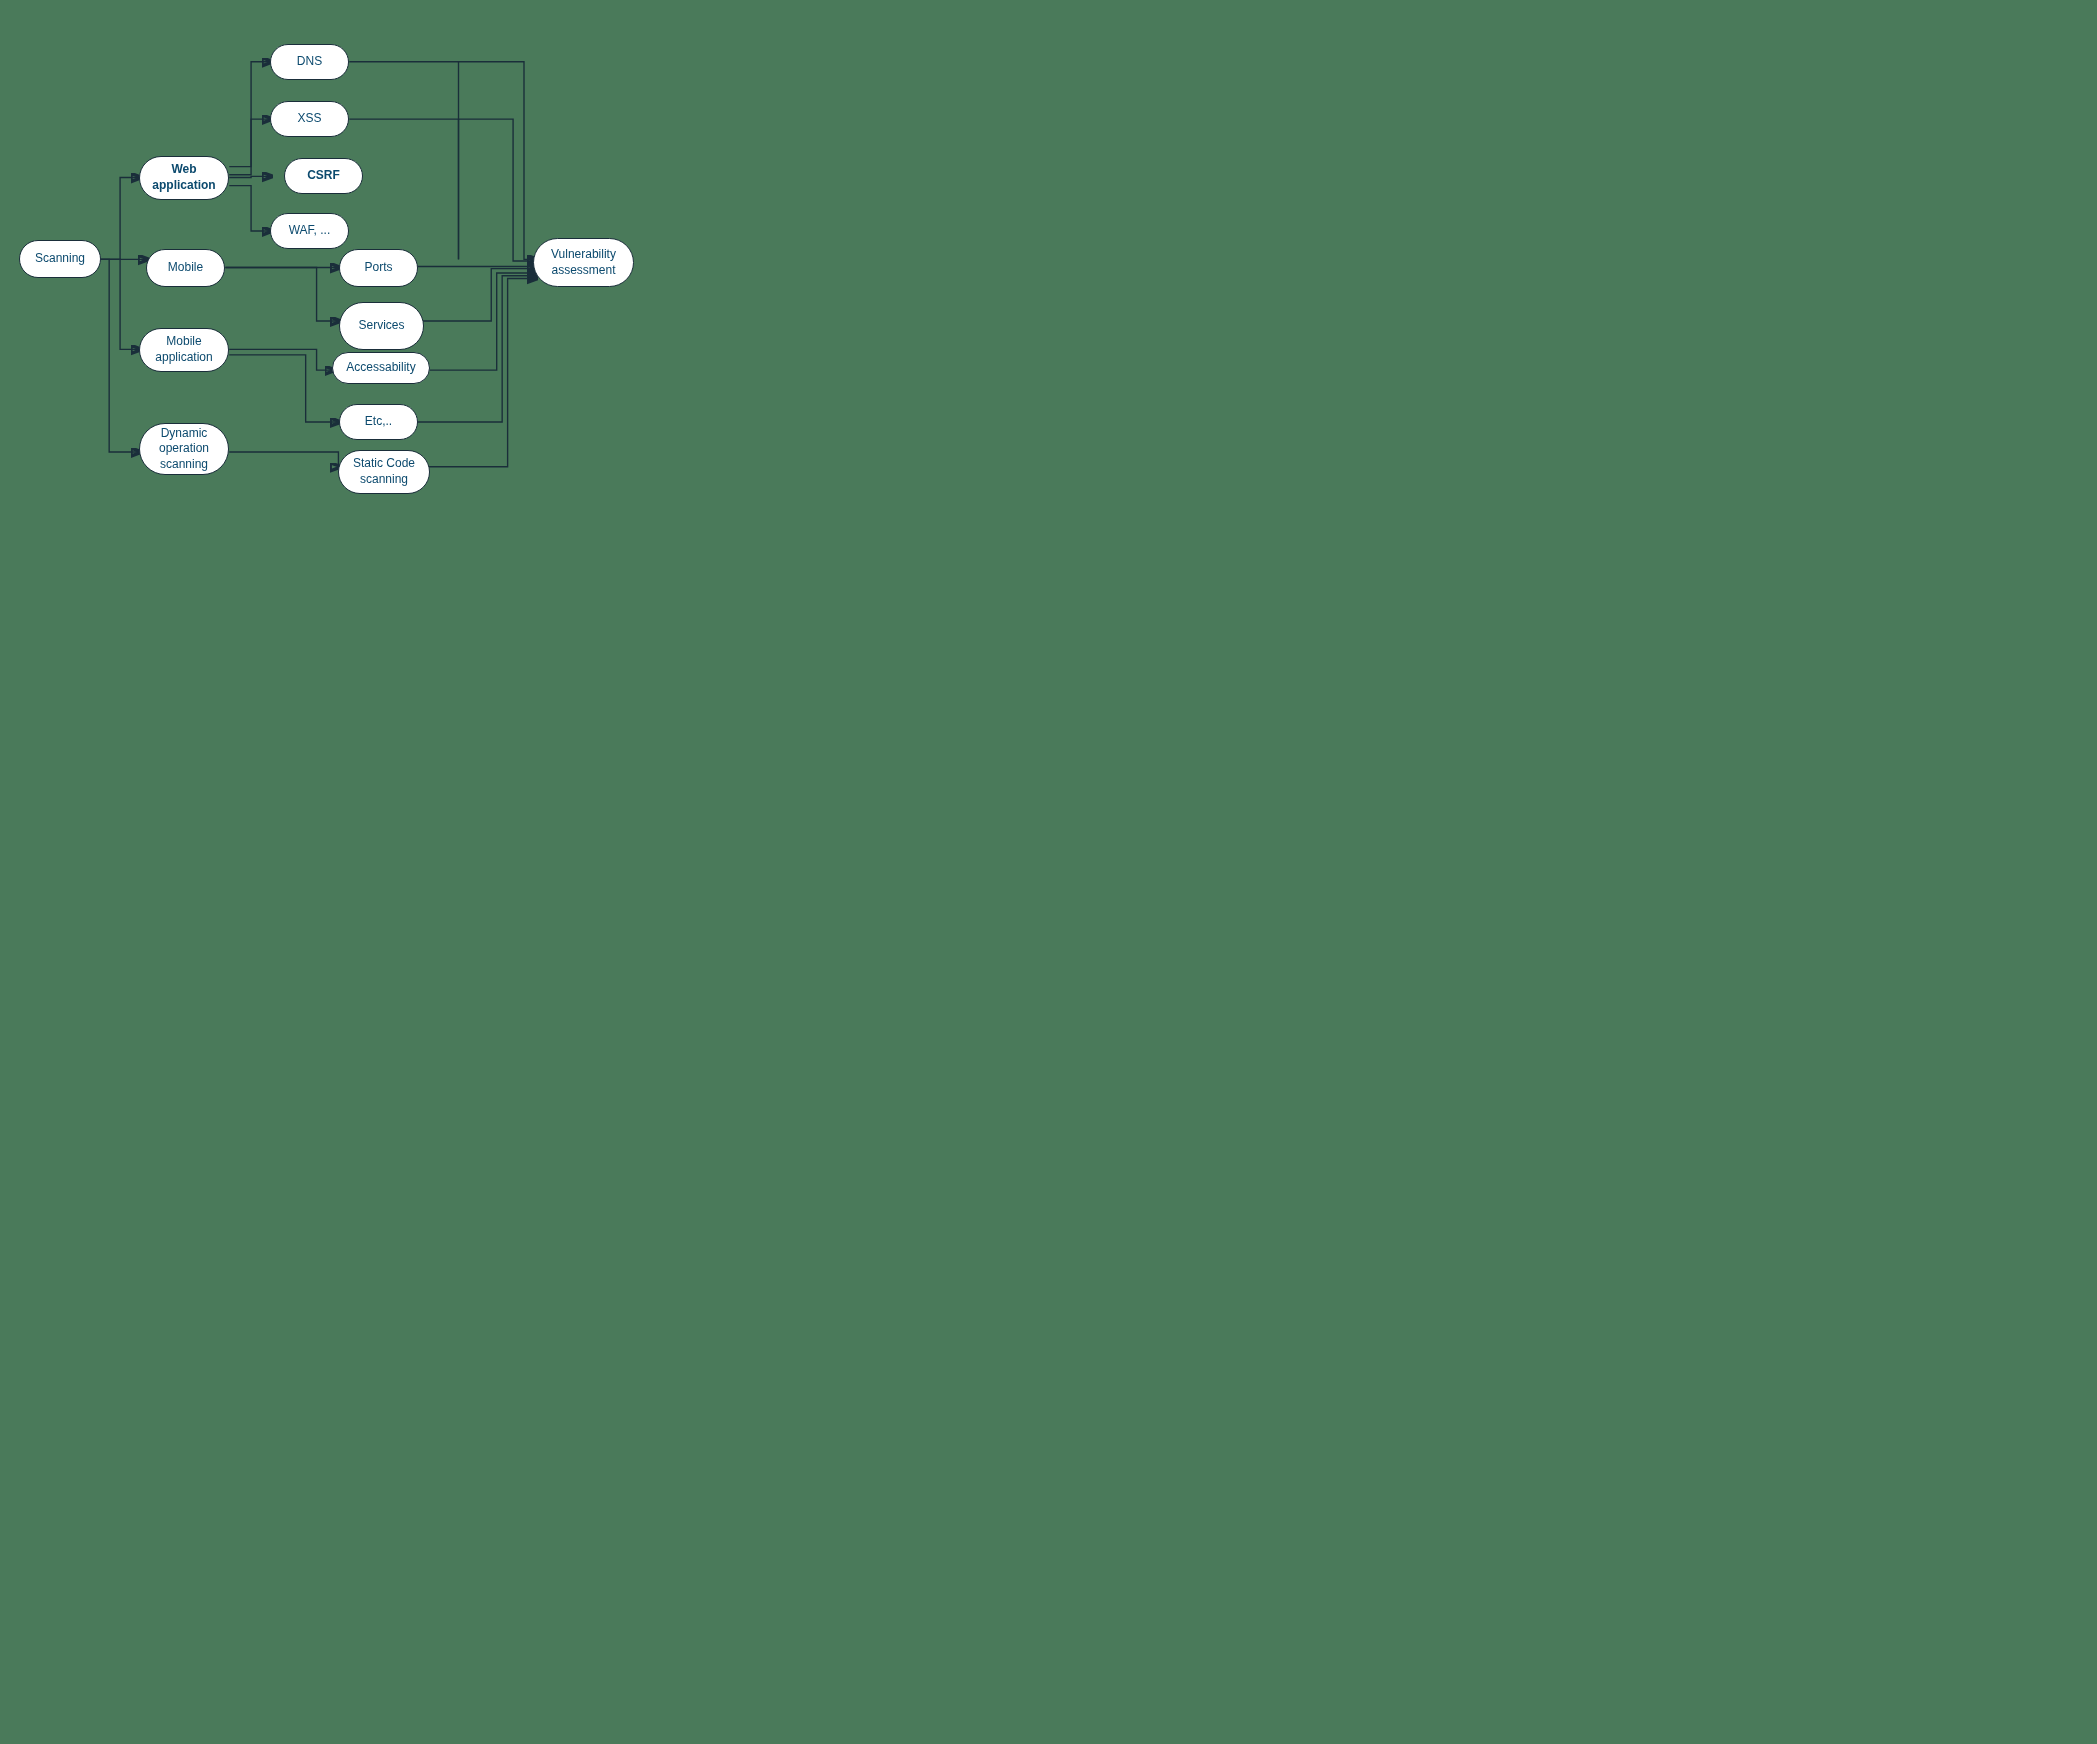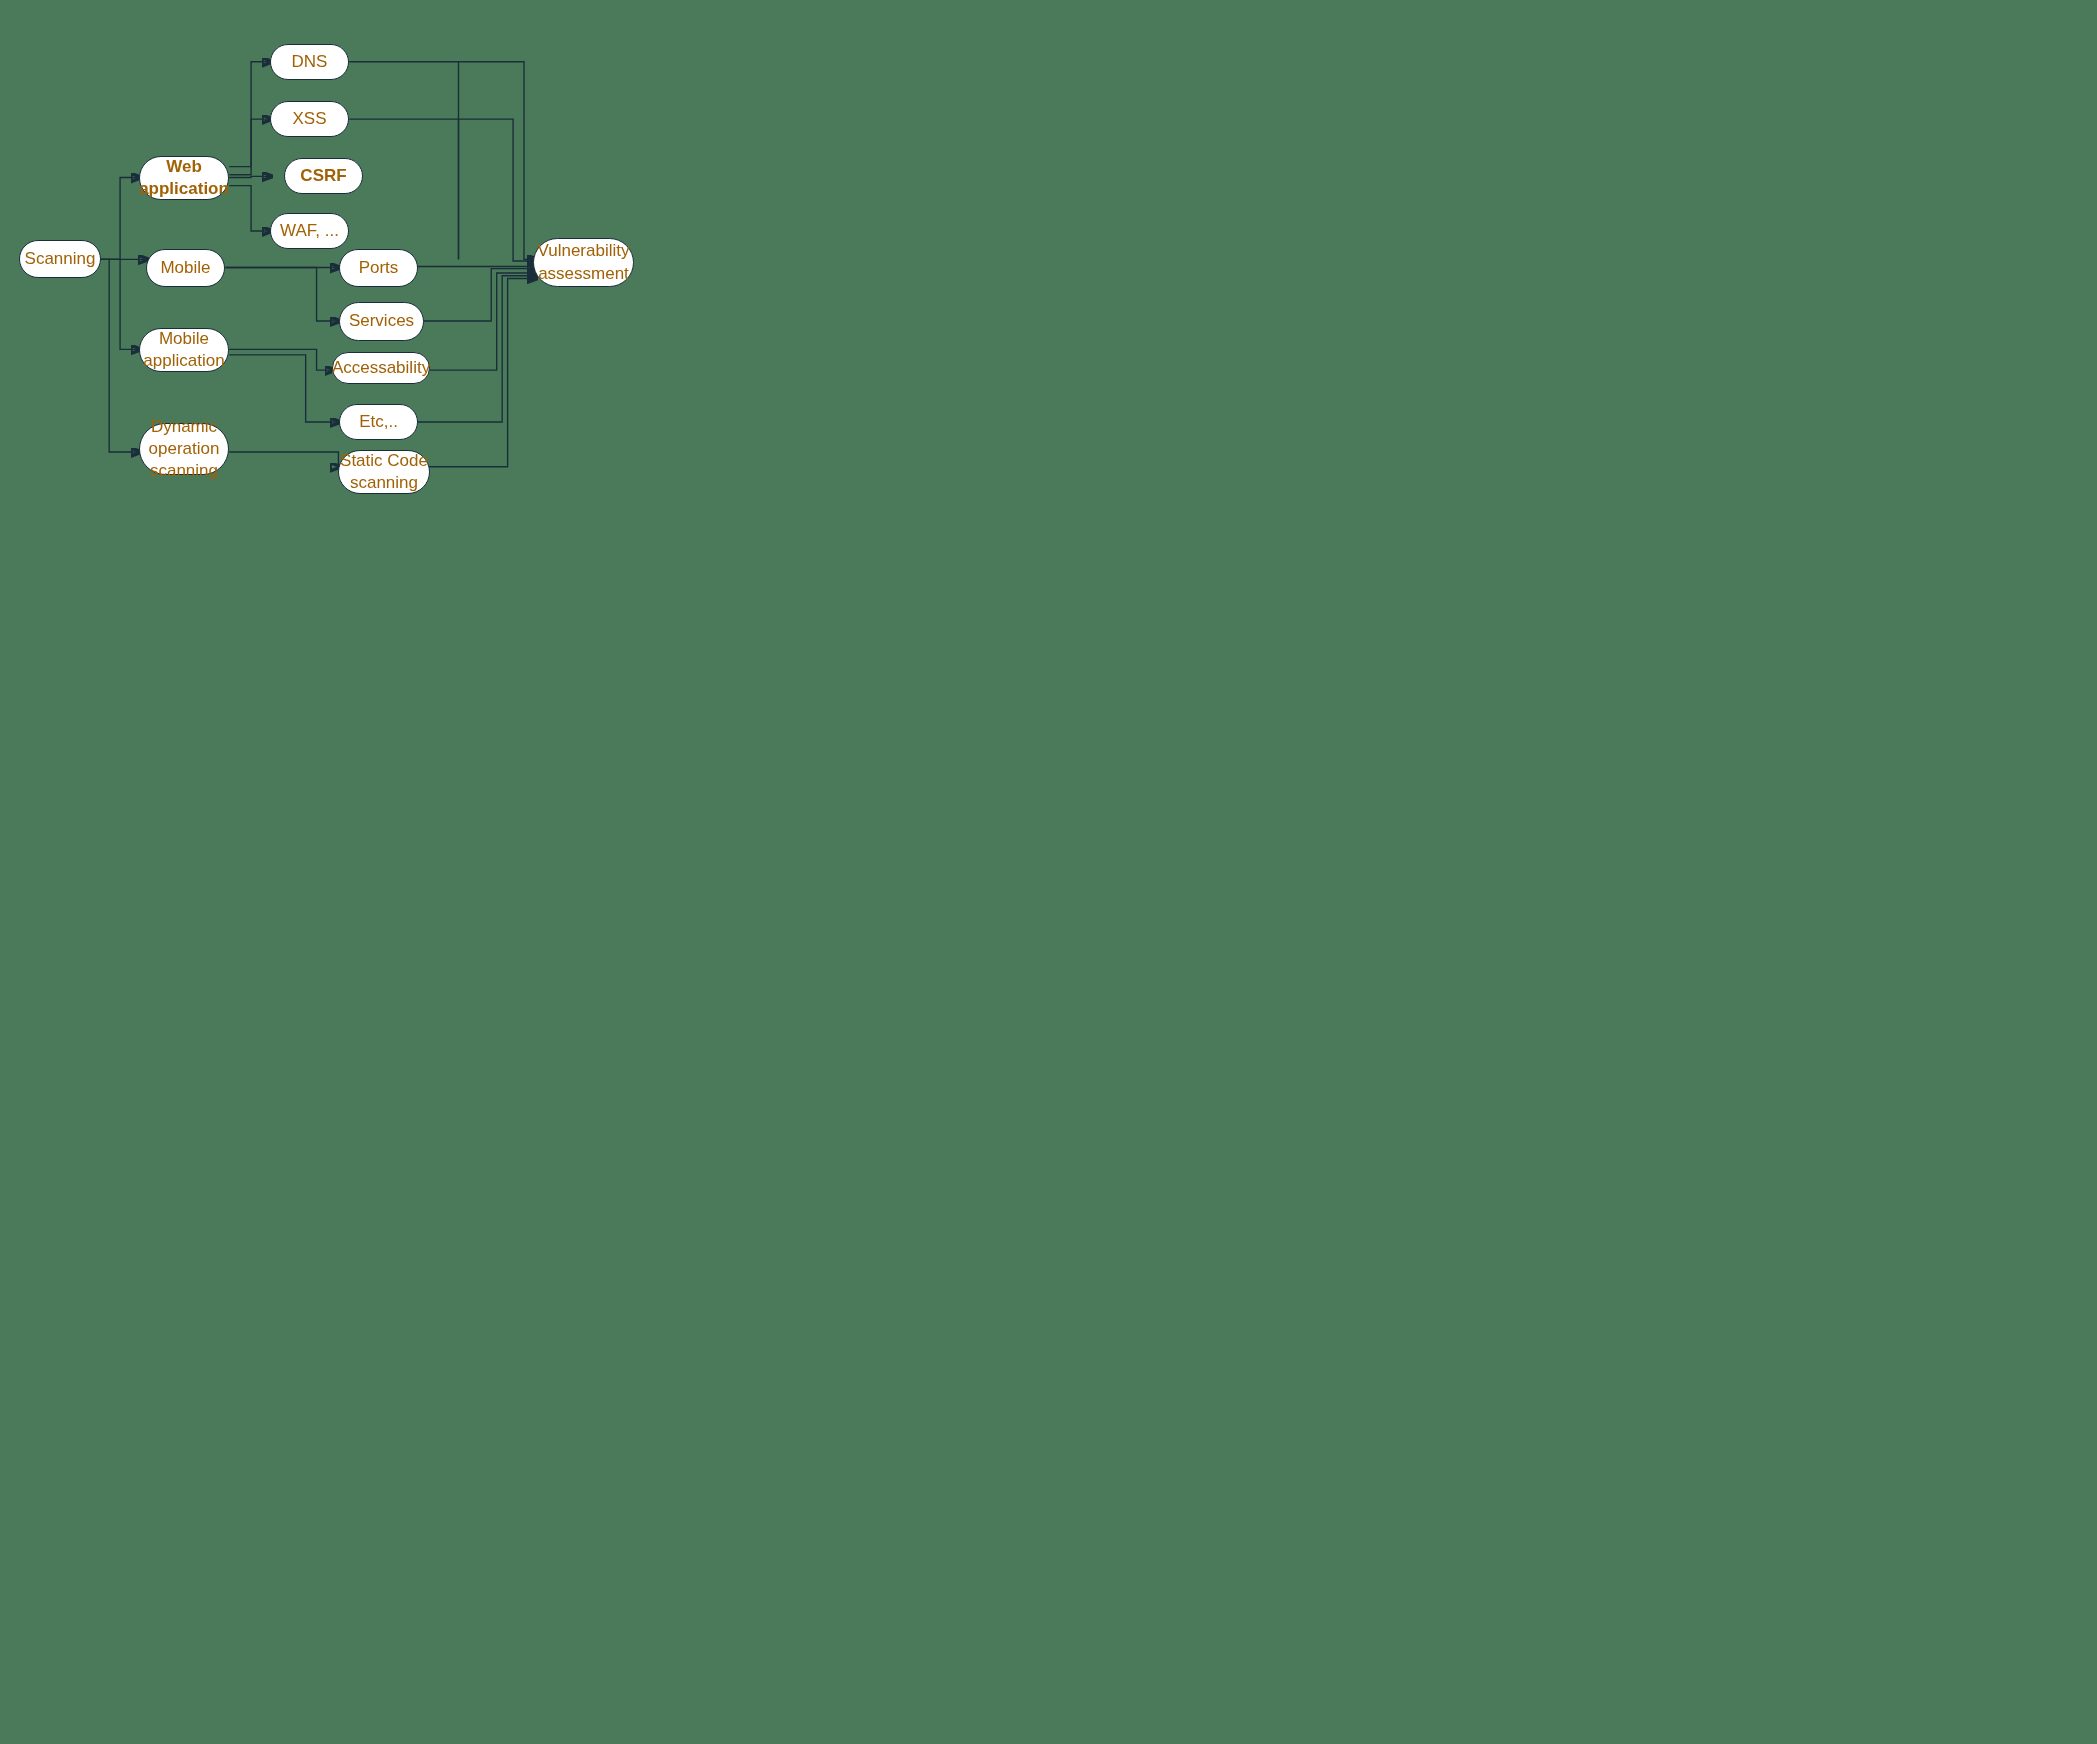--- a/index.html
+++ b/index.html
@@ -17,23 +17,23 @@
     }
     .node {
       position: absolute;
       background: white;
       border: 1.4px solid #1a2e3a;
       border-radius: 27px;
       display: flex;
       align-items: center;
       justify-content: center;
       text-align: center;
-      font-size: 17px;
+      font-size: 12px;
       font-weight: 400;
-      color: #a16207;
+      color: #0c4a6e;
       line-height: 1.3;
       z-index: 10;
     }
     svg.lines {
       position: absolute;
       top: 0; left: 0;
       width: 655px;
       height: 546px;
       z-index: 1;
     }
@@ -117,21 +117,21 @@
   <div class="node" style="left:270px; top:44px; width:79px; height:36px;">DNS</div>
 
   <div class="node" style="left:270px; top:101px; width:79px; height:36px;">XSS</div>
 
   <div class="node" style="left:284px; top:158px; width:79px; height:36px;font-weight:bold;">CSRF</div>
 
   <div class="node" style="left:270px; top:213px; width:79px; height:36px;">WAF, ...</div>
 
   <div class="node" style="left:339px; top:249px; width:79px; height:38px;">Ports</div>
 
-  <div class="node" style="left:339px; top:302px; width:85px; height:39px;">Services</div>
+  <div class="node" style="left:339px; top:302px; width:85px; height:48px;">Services</div>
 
   <div class="node" style="left:332px; top:352px; width:98px; height:32px;">Accessability</div>
 
   <div class="node" style="left:339px; top:404px; width:79px; height:36px;">Etc,..</div>
 
   <div class="node" style="left:338px; top:450px; width:92px; height:44px; white-space:pre-line;">Static Code
 scanning</div>
 
   <div class="node" style="left:533px; top:238px; width:101px; height:49px; white-space:pre-line;">Vulnerability
 assessment</div>

